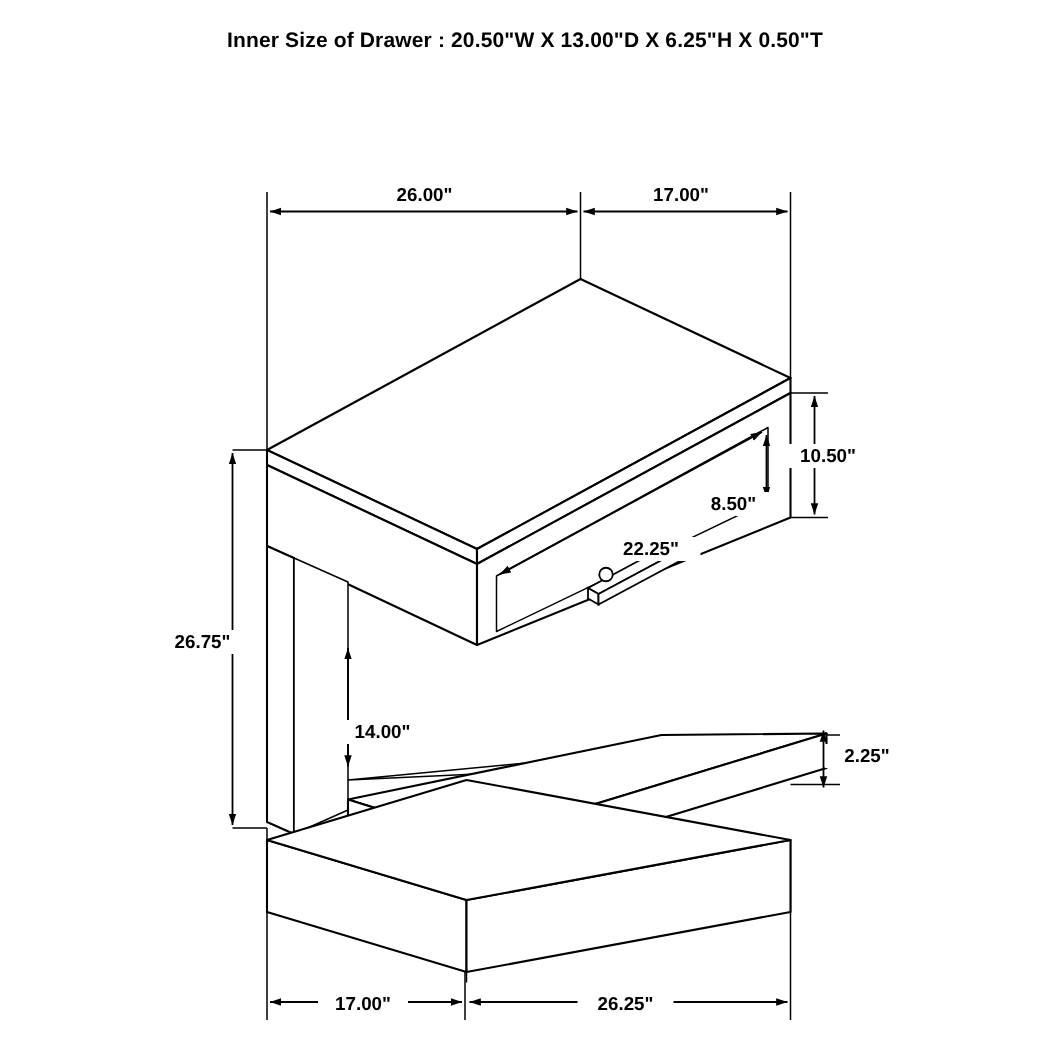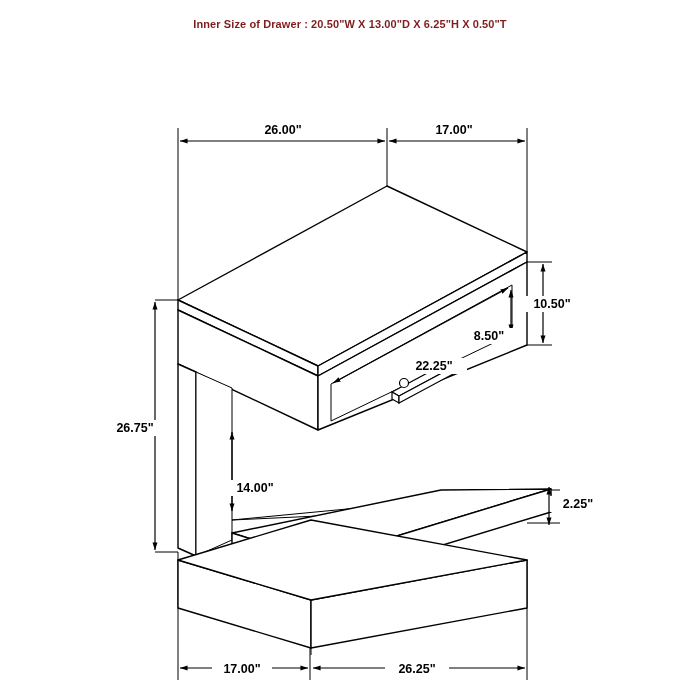--- a/index.html
+++ b/index.html
@@ -14,23 +14,23 @@
     background: #ffffff;
     font-family: "Liberation Sans", sans-serif;
     overflow: hidden;
   }
   #title {
     position: absolute;
     top: 18px;
     left: 0;
     width: 700px;
     text-align: center;
-    font-size: 11px;
+    font-size: 14px;
     font-weight: bold;
-    color: #7f1d1d;
+    color: #000000;
     letter-spacing: 0.1px;
   }
   svg.diagram {
     position: absolute;
     top: 0;
     left: 0;
     width: 700px;
     height: 700px;
   }
   .dimlabel {

